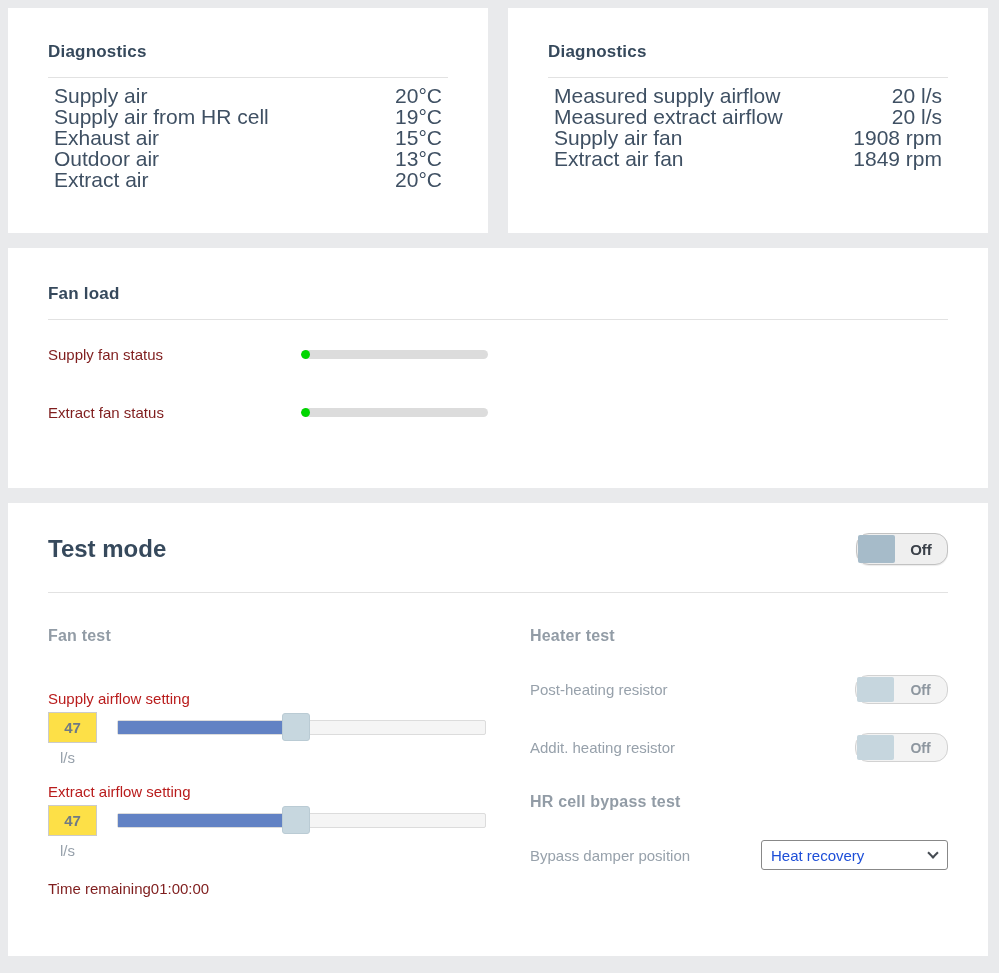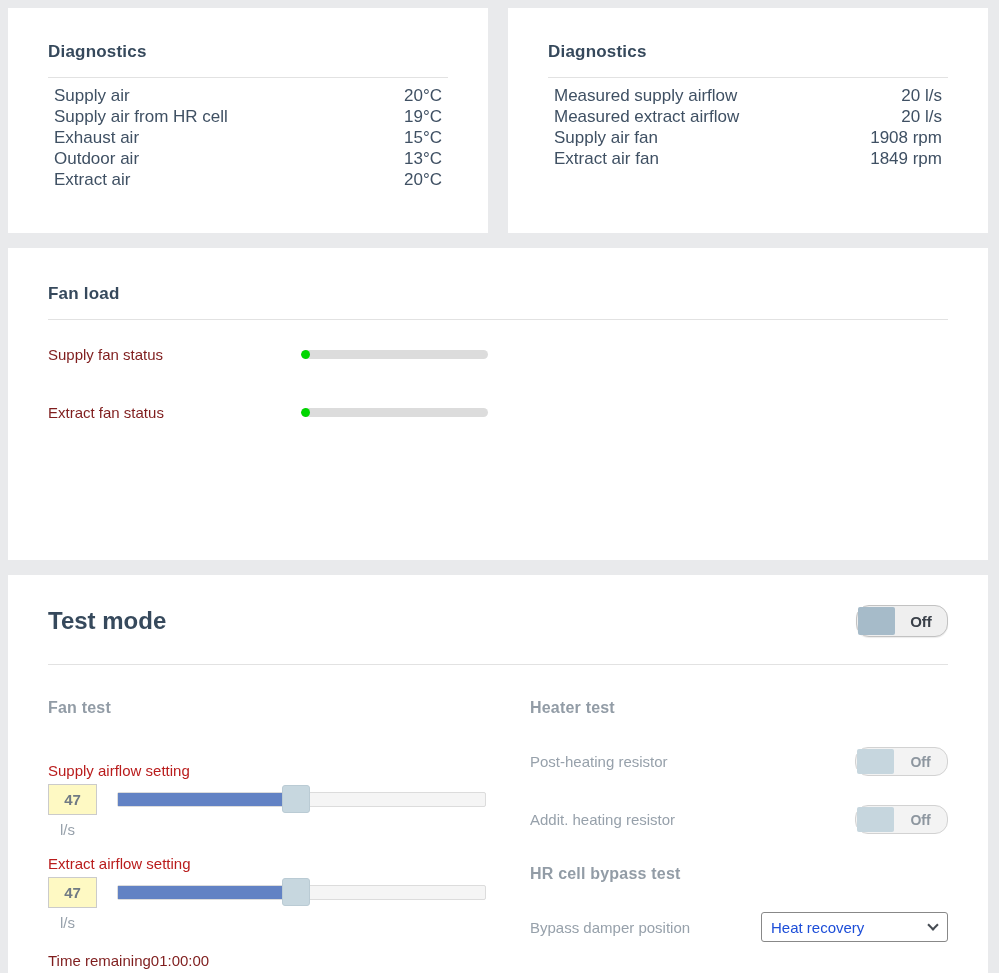--- a/index.html
+++ b/index.html
@@ -15,28 +15,28 @@
   body{
     background:var(--page-bg);
     font-family:"Liberation Sans","DejaVu Sans",sans-serif;
     color:#3f5063;
   }
   .page{width:999px;height:973px;position:relative;}
   .card{background:var(--card-bg);}
   .row-top{display:flex;gap:20px;padding:8px 0 0 8px;}
   .card-half{width:480px;height:225px;padding:34px 40px 0;}
   .card-wide{width:980px;margin:15px 0 0 8px;}
-  .card-fanload{height:312px;padding:36px 40px 0;}
+  .card-fanload{height:240px;padding:36px 40px 0;}
   .card-test{height:453px;padding:0 40px;}
 
   h2.card-title{font-size:17px;font-weight:bold;color:#36495c;letter-spacing:.2px;}
   .divider{border-bottom:1px solid #e2e2e2;margin-top:15px;}
 
   .kv-table{margin-top:7px;}
-  .kv-row{display:flex;justify-content:space-between;padding:0 6px;font-size:17px;line-height:21px;color:#3f5063;}
+  .kv-row{display:flex;justify-content:space-between;padding:0 6px;font-size:21px;line-height:21px;color:#3f5063;}
   .kv-row .val{text-align:right;white-space:nowrap;}
 
   
   .fl-row{display:flex;align-items:center;margin-top:22px;height:24px;}
   .fl-row.second{margin-top:34px;}
   .fl-label{width:253px;font-size:15px;color:#7f1d1d;}
   .fl-bar{width:187px;height:9px;background:#dcdcdc;border-radius:5px;overflow:hidden;}
   .fl-fill{height:100%;background:var(--bar-green);border-radius:5px;}
 
   
@@ -53,21 +53,21 @@
 
   .tm-cols{display:flex;}
   .col-left{width:440px;}
   .col-right{width:418px;margin-left:42px;}
   h3.sec-title{font-size:16px;font-weight:bold;color:#929ca6;margin-top:34px;letter-spacing:.2px;}
   h3.sec-title.hr{margin-top:31px;}
 
   .ctl-label{margin-top:44px;font-size:15px;color:#b91c1c;line-height:19px;}
   .ctl-label.mt2{margin-top:16px;}
   .ctl-row{display:flex;align-items:center;margin-top:4px;height:31px;}
-  .val-box{width:49px;height:31px;border:1px solid #cbcbcb;background:#fef9c3;display:flex;align-items:center;justify-content:center;font-size:15px;font-weight:bold;color:#707a84;}
+  .val-box{width:49px;height:31px;border:1px solid #cbcbcb;background:#fde047;display:flex;align-items:center;justify-content:center;font-size:15px;font-weight:bold;color:#707a84;}
   .slider{margin-left:20px;width:369px;height:15px;border:1px solid #dcdcdc;border-radius:2px;background:#f5f5f5;position:relative;}
   .slider-fill{height:100%;background:var(--accent-blue);position:relative;}
   .slider-thumb{position:absolute;left:100%;top:-8px;width:28px;height:28px;margin-left:-1px;background:#c7d7df;border:1px solid #bacbd4;border-radius:3px;}
   .unit{margin:7px 0 0 12px;font-size:15px;color:#97a1ab;line-height:16px;}
   .time-row{display:flex;margin-top:20px;font-size:15px;color:#7f1d1d;line-height:19px;}
 
   .toggle-row{display:flex;justify-content:space-between;align-items:center;margin-top:30px;height:29px;}
   .toggle-row .ctl-inline-label{font-size:15px;color:#97a1ab;}
   .toggle-row.second{margin-top:29px;}
 

